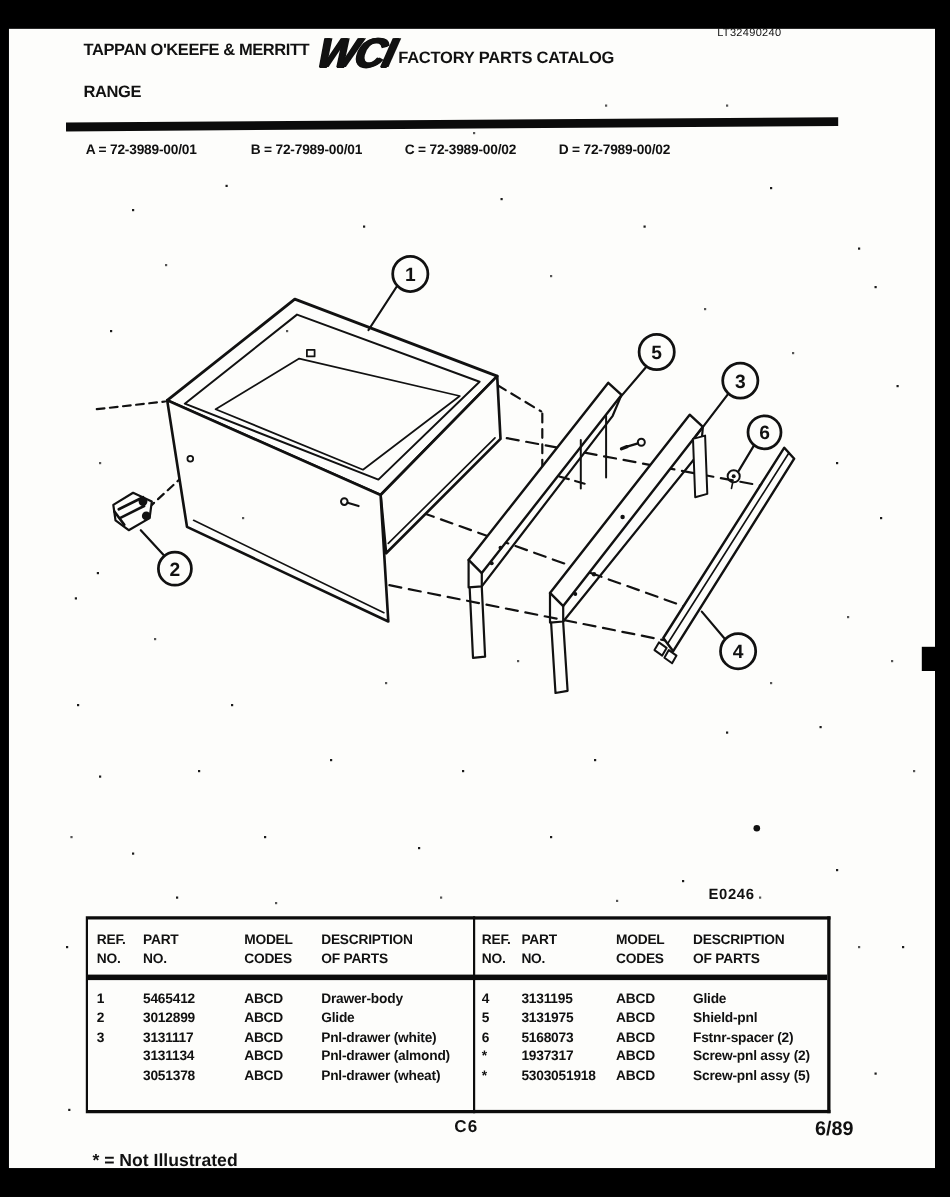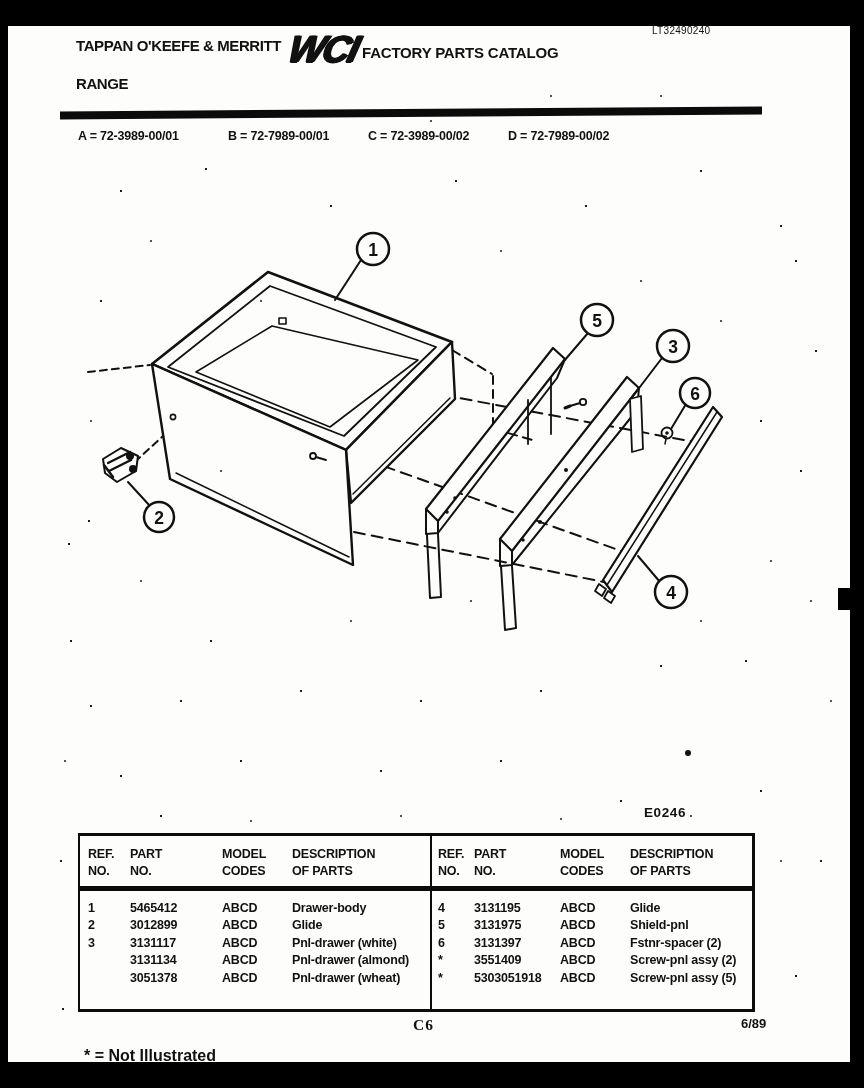--- a/index.html
+++ b/index.html
@@ -34,22 +34,22 @@
   .pbody{display:block;padding:9px 0 14px 0;min-height:95px;}
   .trow,.phead{font-size:12.5px;font-weight:bold;letter-spacing:-0.2px;}
   .ptable.left .phead,.ptable.left .trow{grid-template-columns:42px 92px 70px auto;}
   .ptable.right .phead,.ptable.right .trow{grid-template-columns:36px 86px 70px auto;}
   .trow{display:grid;line-height:17.4px;}
   .phead div{padding-left:8px;line-height:17px;}
   .trow span{padding-left:8px;white-space:nowrap;}
 
   
   .foot-note{left:84px;top:1047px;font-size:16px;font-weight:bold;}
-  .foot-page{left:413px;top:1016px;font-size:15.5px;font-weight:bold;letter-spacing:1px;font-family:Liberation Serif, serif;}
-  .foot-date{left:741px;top:1016px;font-size:13px;font-weight:bold;}
+  .foot-page{left:413px;top:1016px;font-size:15.5px;font-weight:bold;letter-spacing:1px;}
+  .foot-date{left:741px;top:1016px;font-size:18px;font-weight:bold;}
 
   
   .bar{position:absolute;background:#000;}
   .bar.top{left:0;top:0;width:864px;height:26px;}
   .bar.bottom{left:0;top:1062px;width:864px;height:26px;}
   .bar.left{left:0;top:0;width:8px;height:1088px;}
   .bar.right{left:850px;top:0;width:14px;height:1088px;}
   .bar.tab{left:838px;top:588px;width:26px;height:22px;}
 
   
@@ -263,28 +263,28 @@
 
     <div class="trow">
       <span>5</span>
       <span>3131975</span>
       <span>ABCD</span>
       <span>Shield-pnl</span>
     </div>
 
     <div class="trow">
       <span>6</span>
-      <span>3131397</span>
+      <span>5168073</span>
       <span>ABCD</span>
       <span>Fstnr-spacer (2)</span>
     </div>
 
     <div class="trow">
       <span>*</span>
-      <span>3551409</span>
+      <span>1937317</span>
       <span>ABCD</span>
       <span>Screw-pnl assy (2)</span>
     </div>
 
     <div class="trow">
       <span>*</span>
       <span>5303051918</span>
       <span>ABCD</span>
       <span>Screw-pnl assy (5)</span>
     </div>

